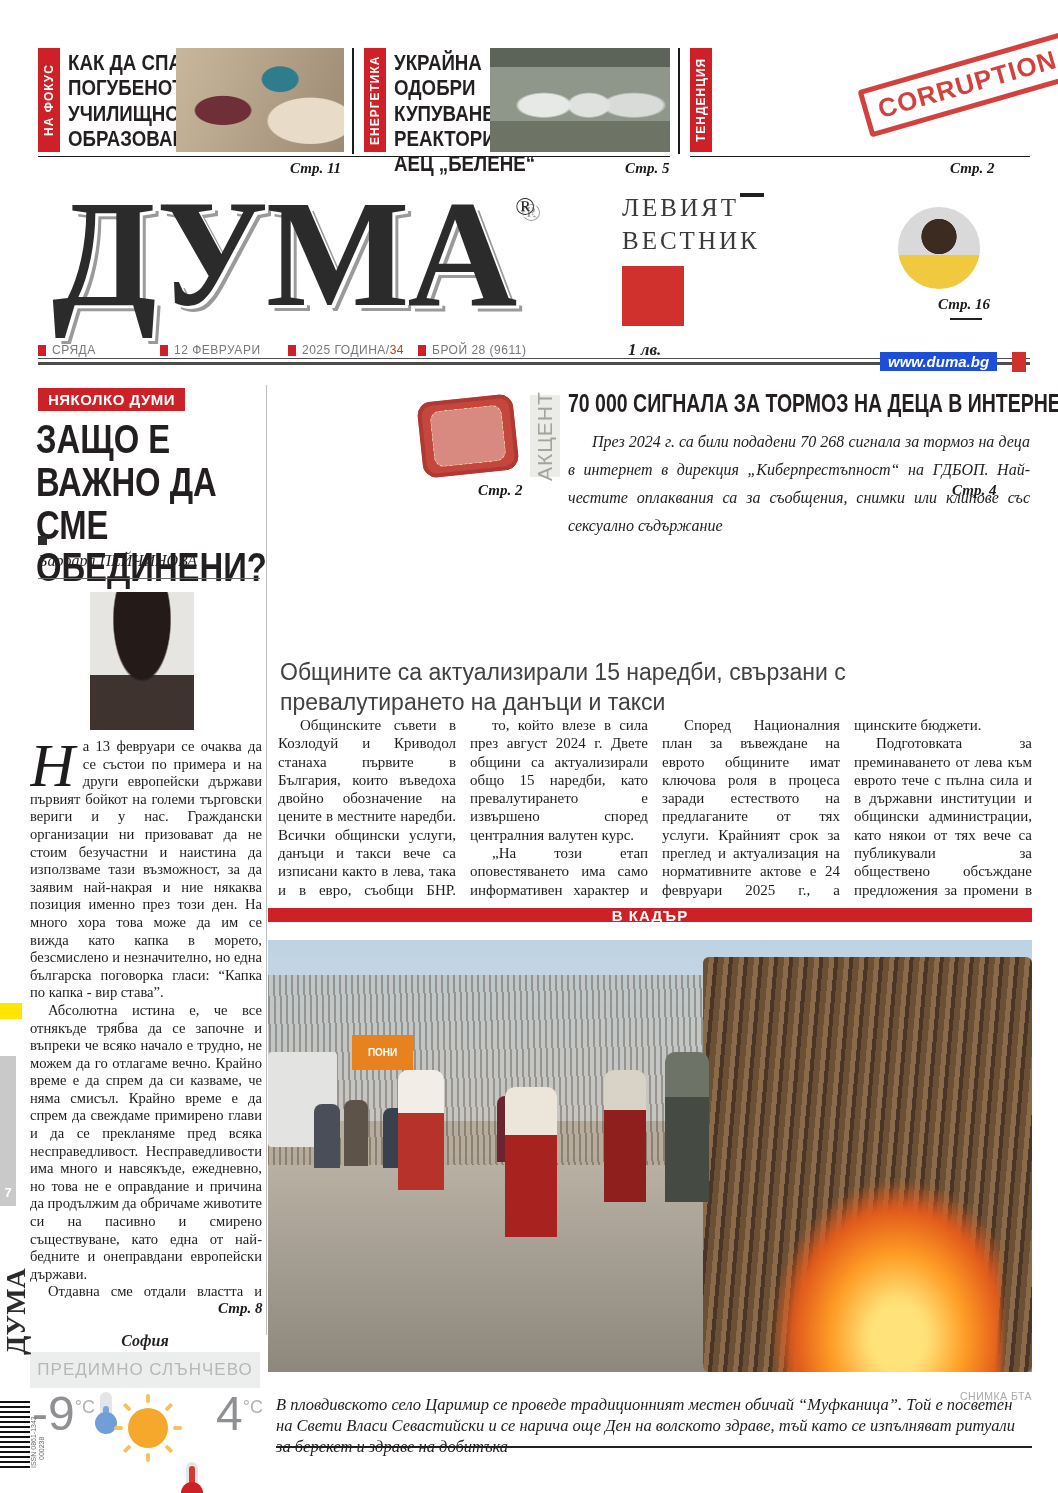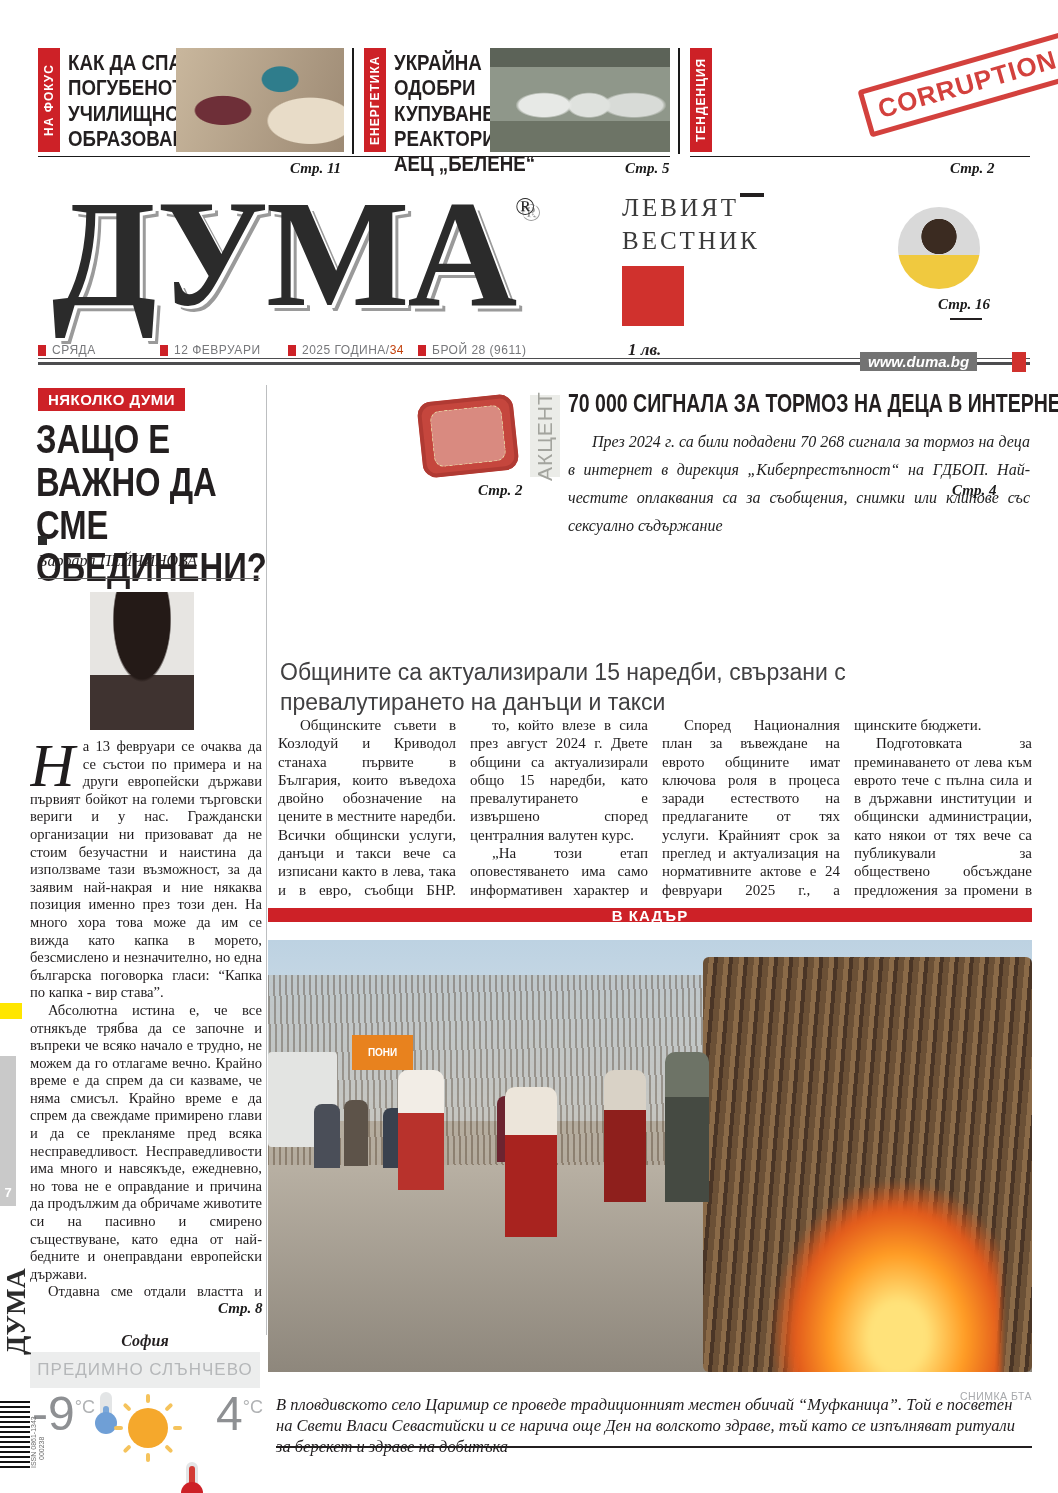--- a/index.html
+++ b/index.html
@@ -22,21 +22,21 @@
   
   .logo{font-family:"Liberation Serif",serif;font-weight:700;font-size:152px;line-height:1;
         letter-spacing:-2px;color:#2b2b2b;text-shadow:3px 3px 0 #fff,6px 6px 0 #9a9a9a;}
   .logo sup{font-size:26px;font-weight:400;vertical-align:90px;letter-spacing:0;}
   .tagline{font-family:"Liberation Serif",serif;font-size:25px;letter-spacing:3px;color:#3a3a3a;line-height:1.3;}
   .redsq{background:#d0312d;}
   
   .dl-item{display:flex;align-items:center;gap:6px;font-size:12px;color:#77787b;letter-spacing:.5px;}
   .dl-sq{width:8px;height:11px;background:#cd2127;display:inline-block;}
   .dbl{border-top:1px solid #4d4d4f;border-bottom:3px solid #4d4d4f;height:3px;}
-  .webbadge{background:#737373;color:#fff;font-style:italic;font-weight:700;font-size:15px;padding:1px 8px;}
+  .webbadge{background:#1d4ed8;color:#fff;font-style:italic;font-weight:700;font-size:15px;padding:1px 8px;margin-left:20px;}
   
   .rubric{background:#cd2127;color:#fff;font-weight:700;font-size:15px;letter-spacing:.5px;padding:3px 10px;display:inline-block;}
   .op-title{font-size:40px;transform:scaleX(.82);width:122%;line-height:1.07;}
   .author{font-family:"Liberation Serif",serif;font-style:italic;font-size:16px;}
   .essay{font-family:"Liberation Serif",serif;font-size:14.6px;line-height:17.6px;text-align:justify;color:#1f1c1d;}
   .essay p{margin:0;text-indent:18px;}
   .essay p.first{text-indent:0;}
   .dropcap{float:left;font-family:"Liberation Serif",serif;font-style:italic;font-size:62px;line-height:46px;
            padding:4px 8px 0 0;font-weight:400;}
   

